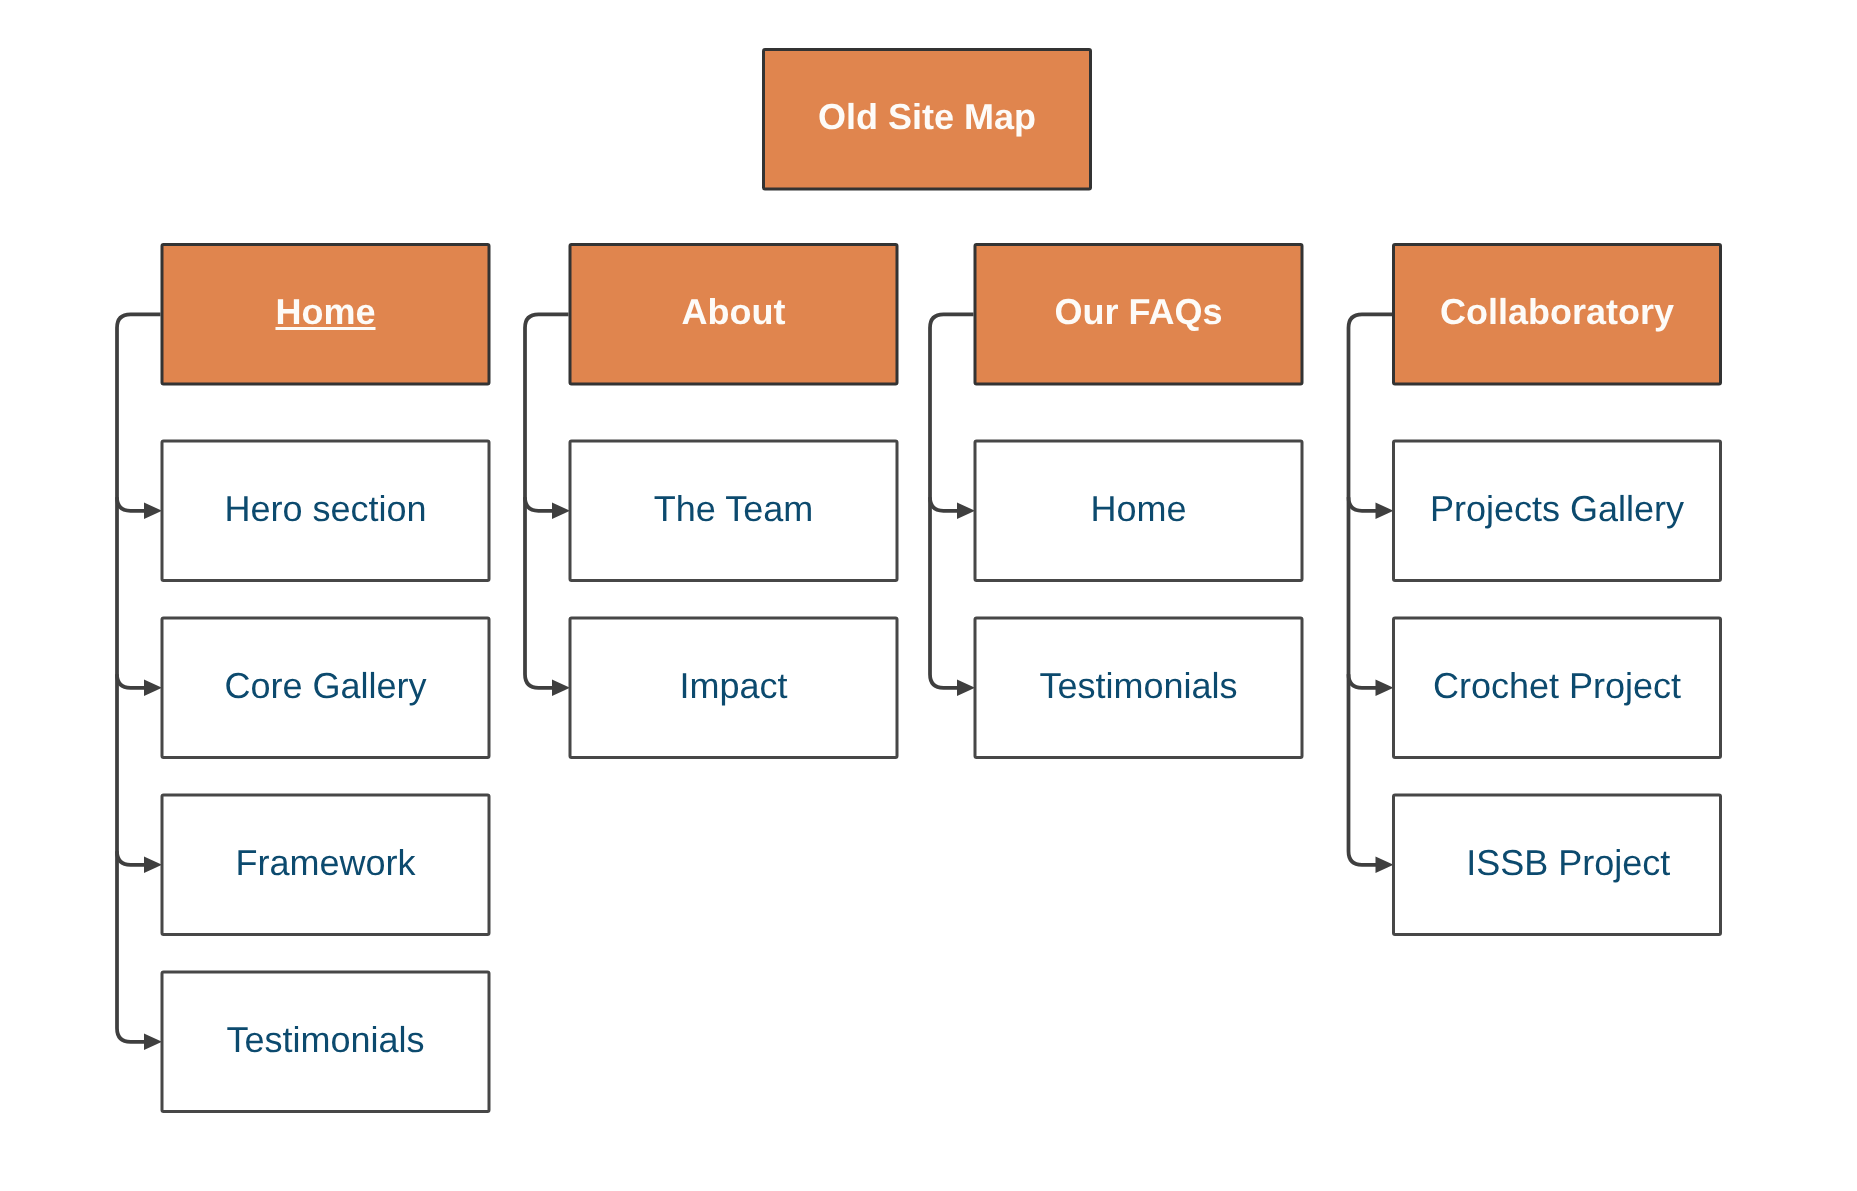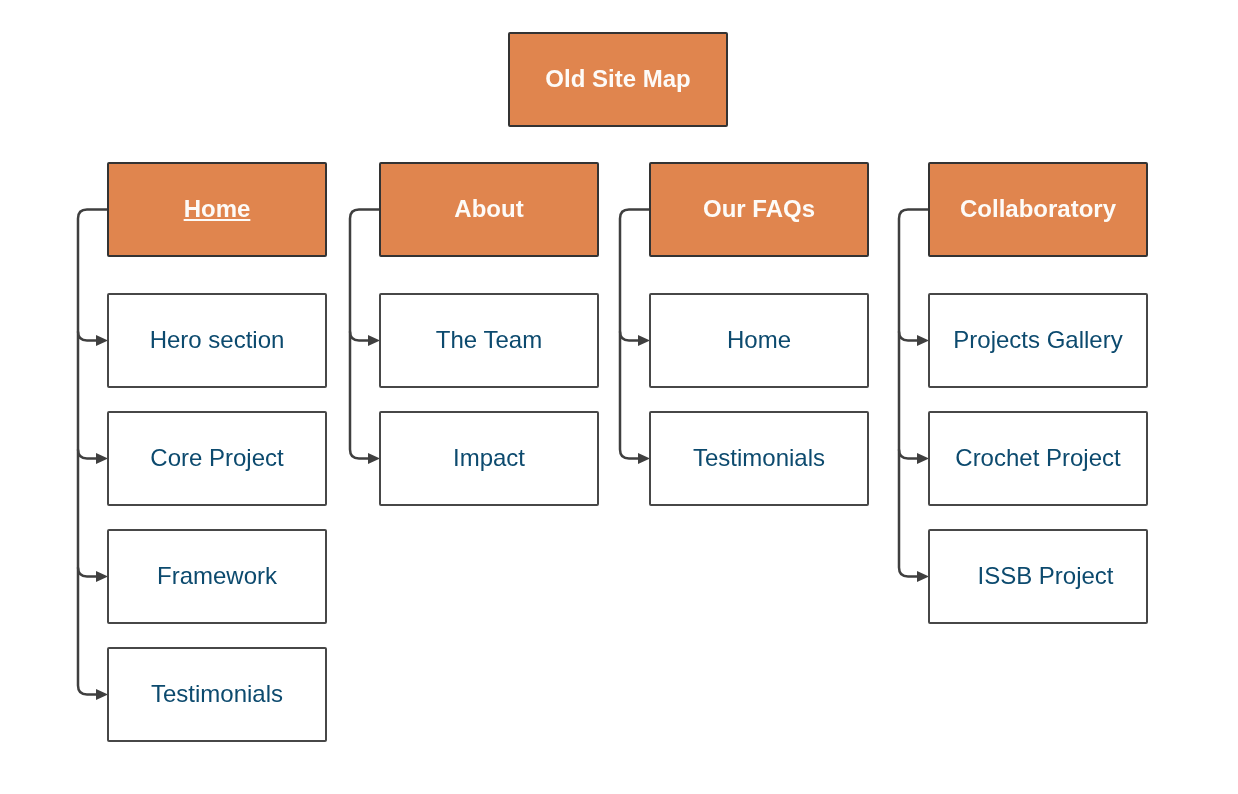--- a/index.html
+++ b/index.html
@@ -97,21 +97,21 @@
       <polygon points="929,340.5 917,335 917,346"></polygon>
       <polygon points="929,458.5 917,453 917,464"></polygon>
       <polygon points="929,576.5 917,571 917,582"></polygon>
     </g>
   </svg>
 
   <div class="node accent" style="left:508px; top:32px;">Old Site Map</div>
 
   <div class="node accent" style="left:107px; top:162px;text-decoration:underline;">Home</div>
   <div class="node plain" style="left:107px; top:293px;">Hero section</div>
-  <div class="node plain" style="left:107px; top:411px;">Core Project</div>
+  <div class="node plain" style="left:107px; top:411px;">Core Gallery</div>
   <div class="node plain" style="left:107px; top:529px;">Framework</div>
   <div class="node plain" style="left:107px; top:647px;">Testimonials</div>
 
   <div class="node accent" style="left:379px; top:162px;">About</div>
   <div class="node plain" style="left:379px; top:293px;">The Team</div>
   <div class="node plain" style="left:379px; top:411px;">Impact</div>
 
   <div class="node accent" style="left:649px; top:162px;">Our FAQs</div>
   <div class="node plain" style="left:649px; top:293px;">Home</div>
   <div class="node plain" style="left:649px; top:411px;">Testimonials</div>

